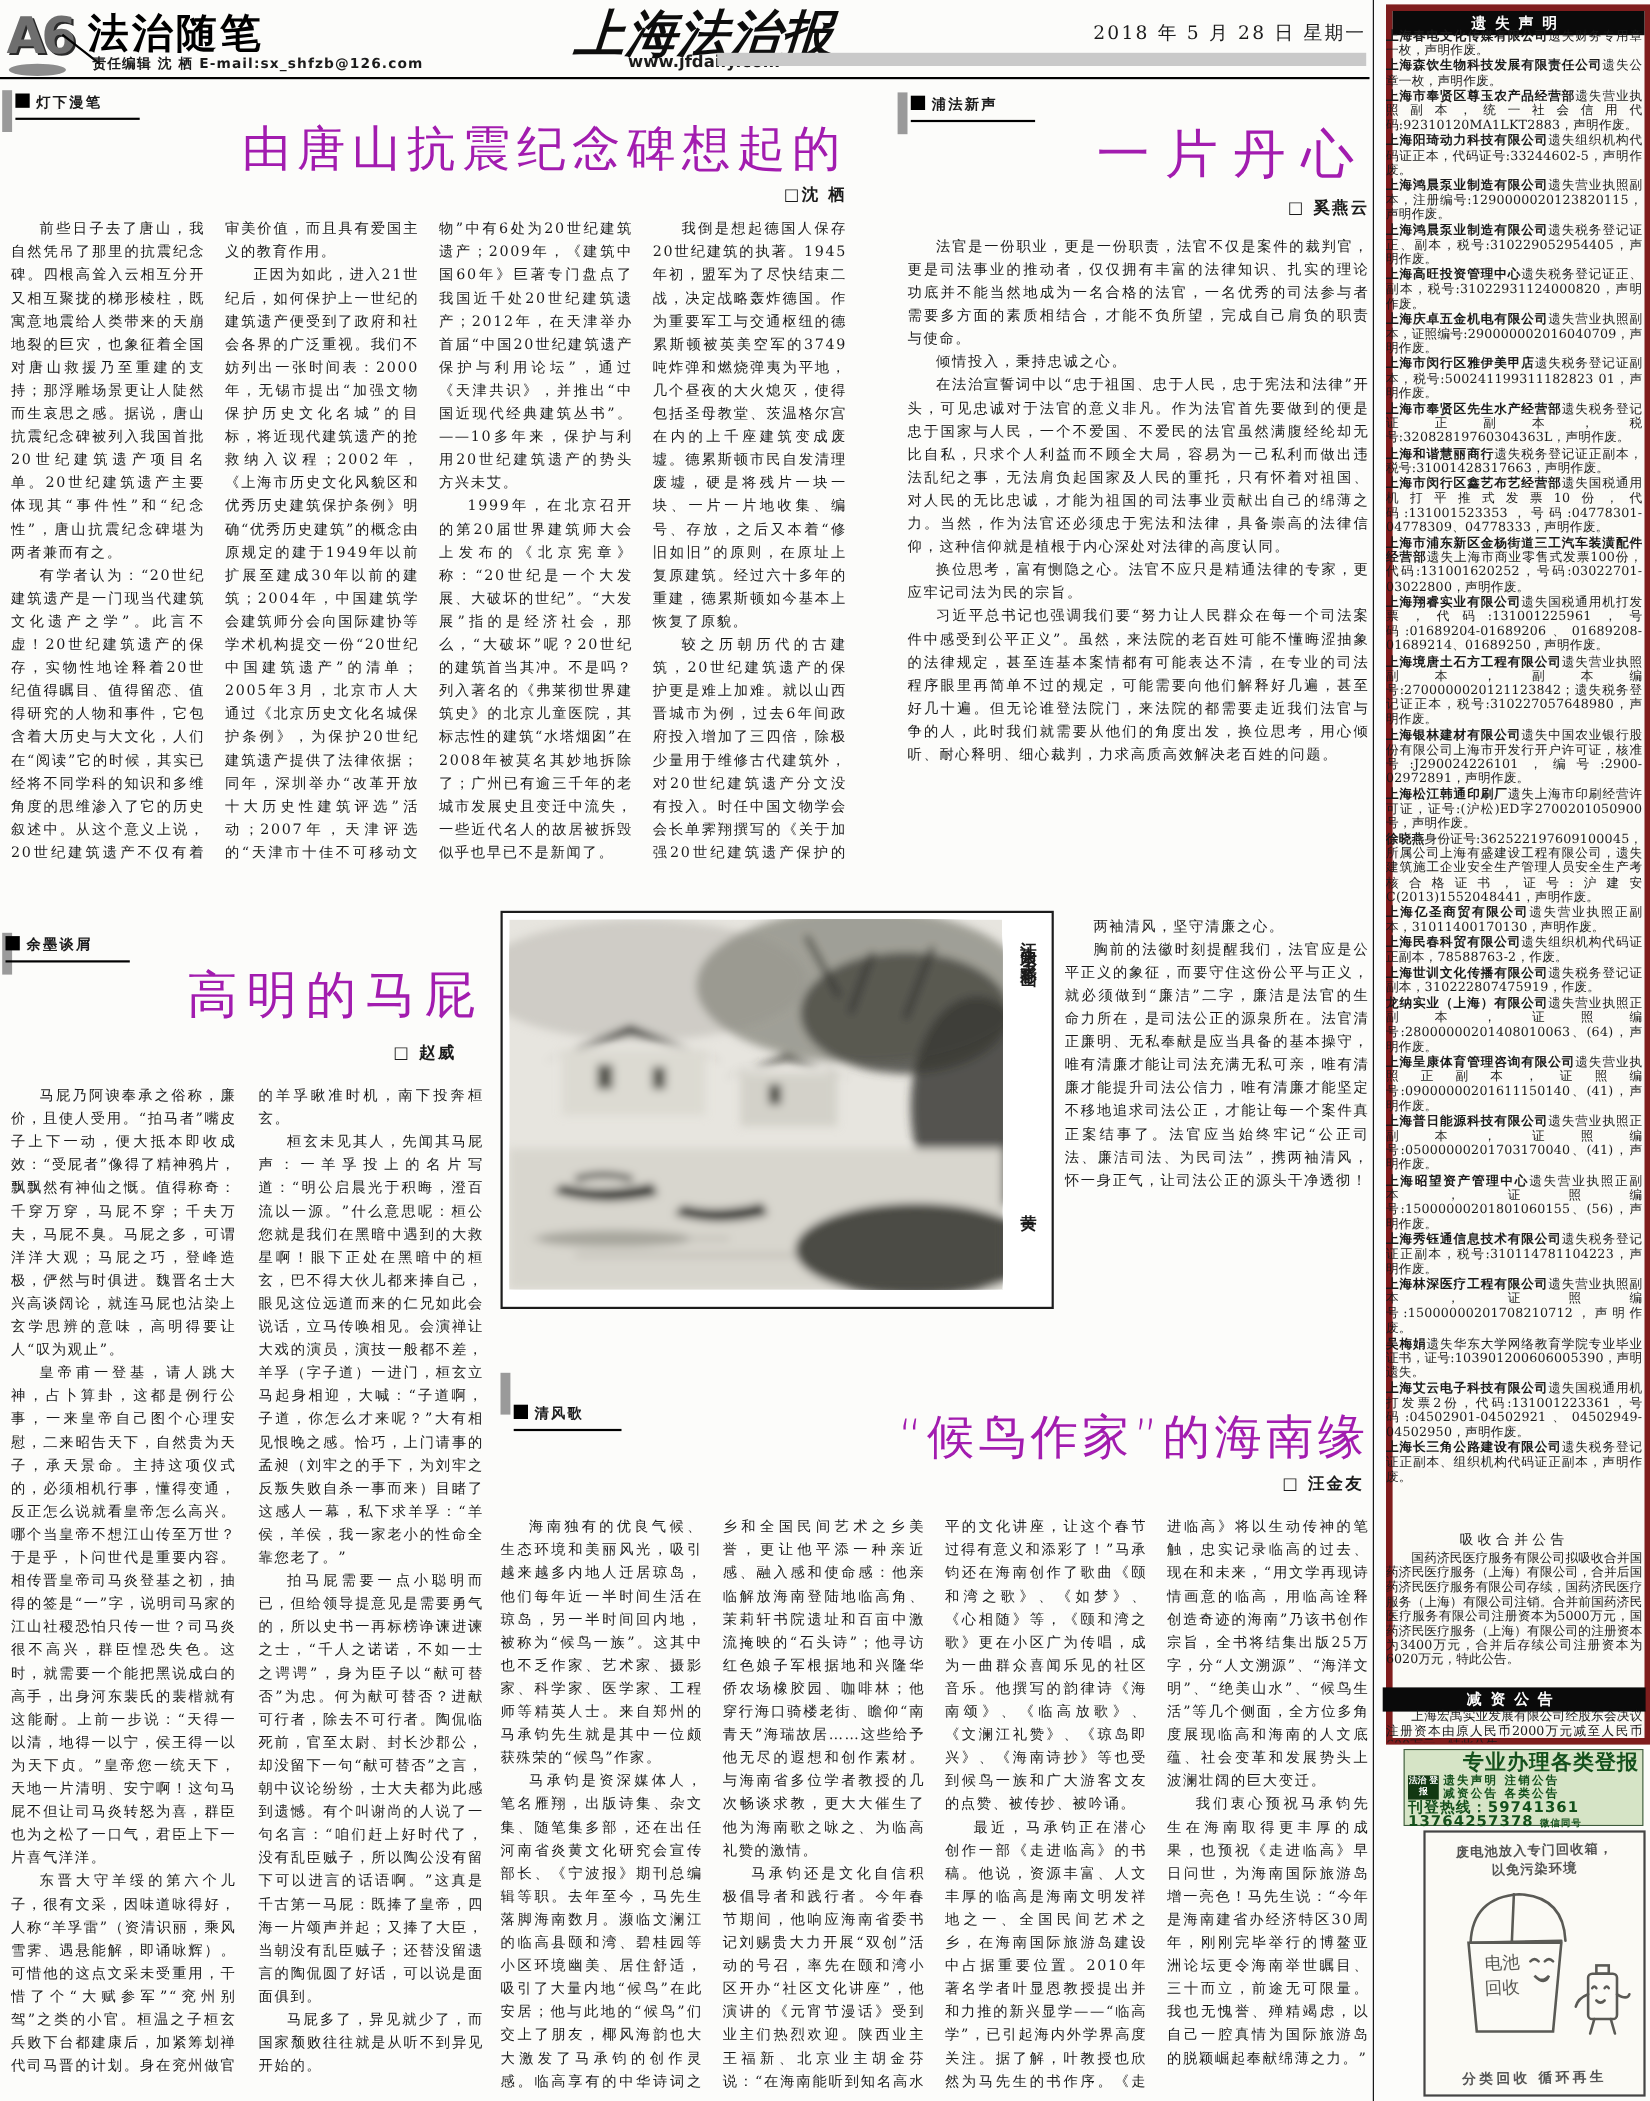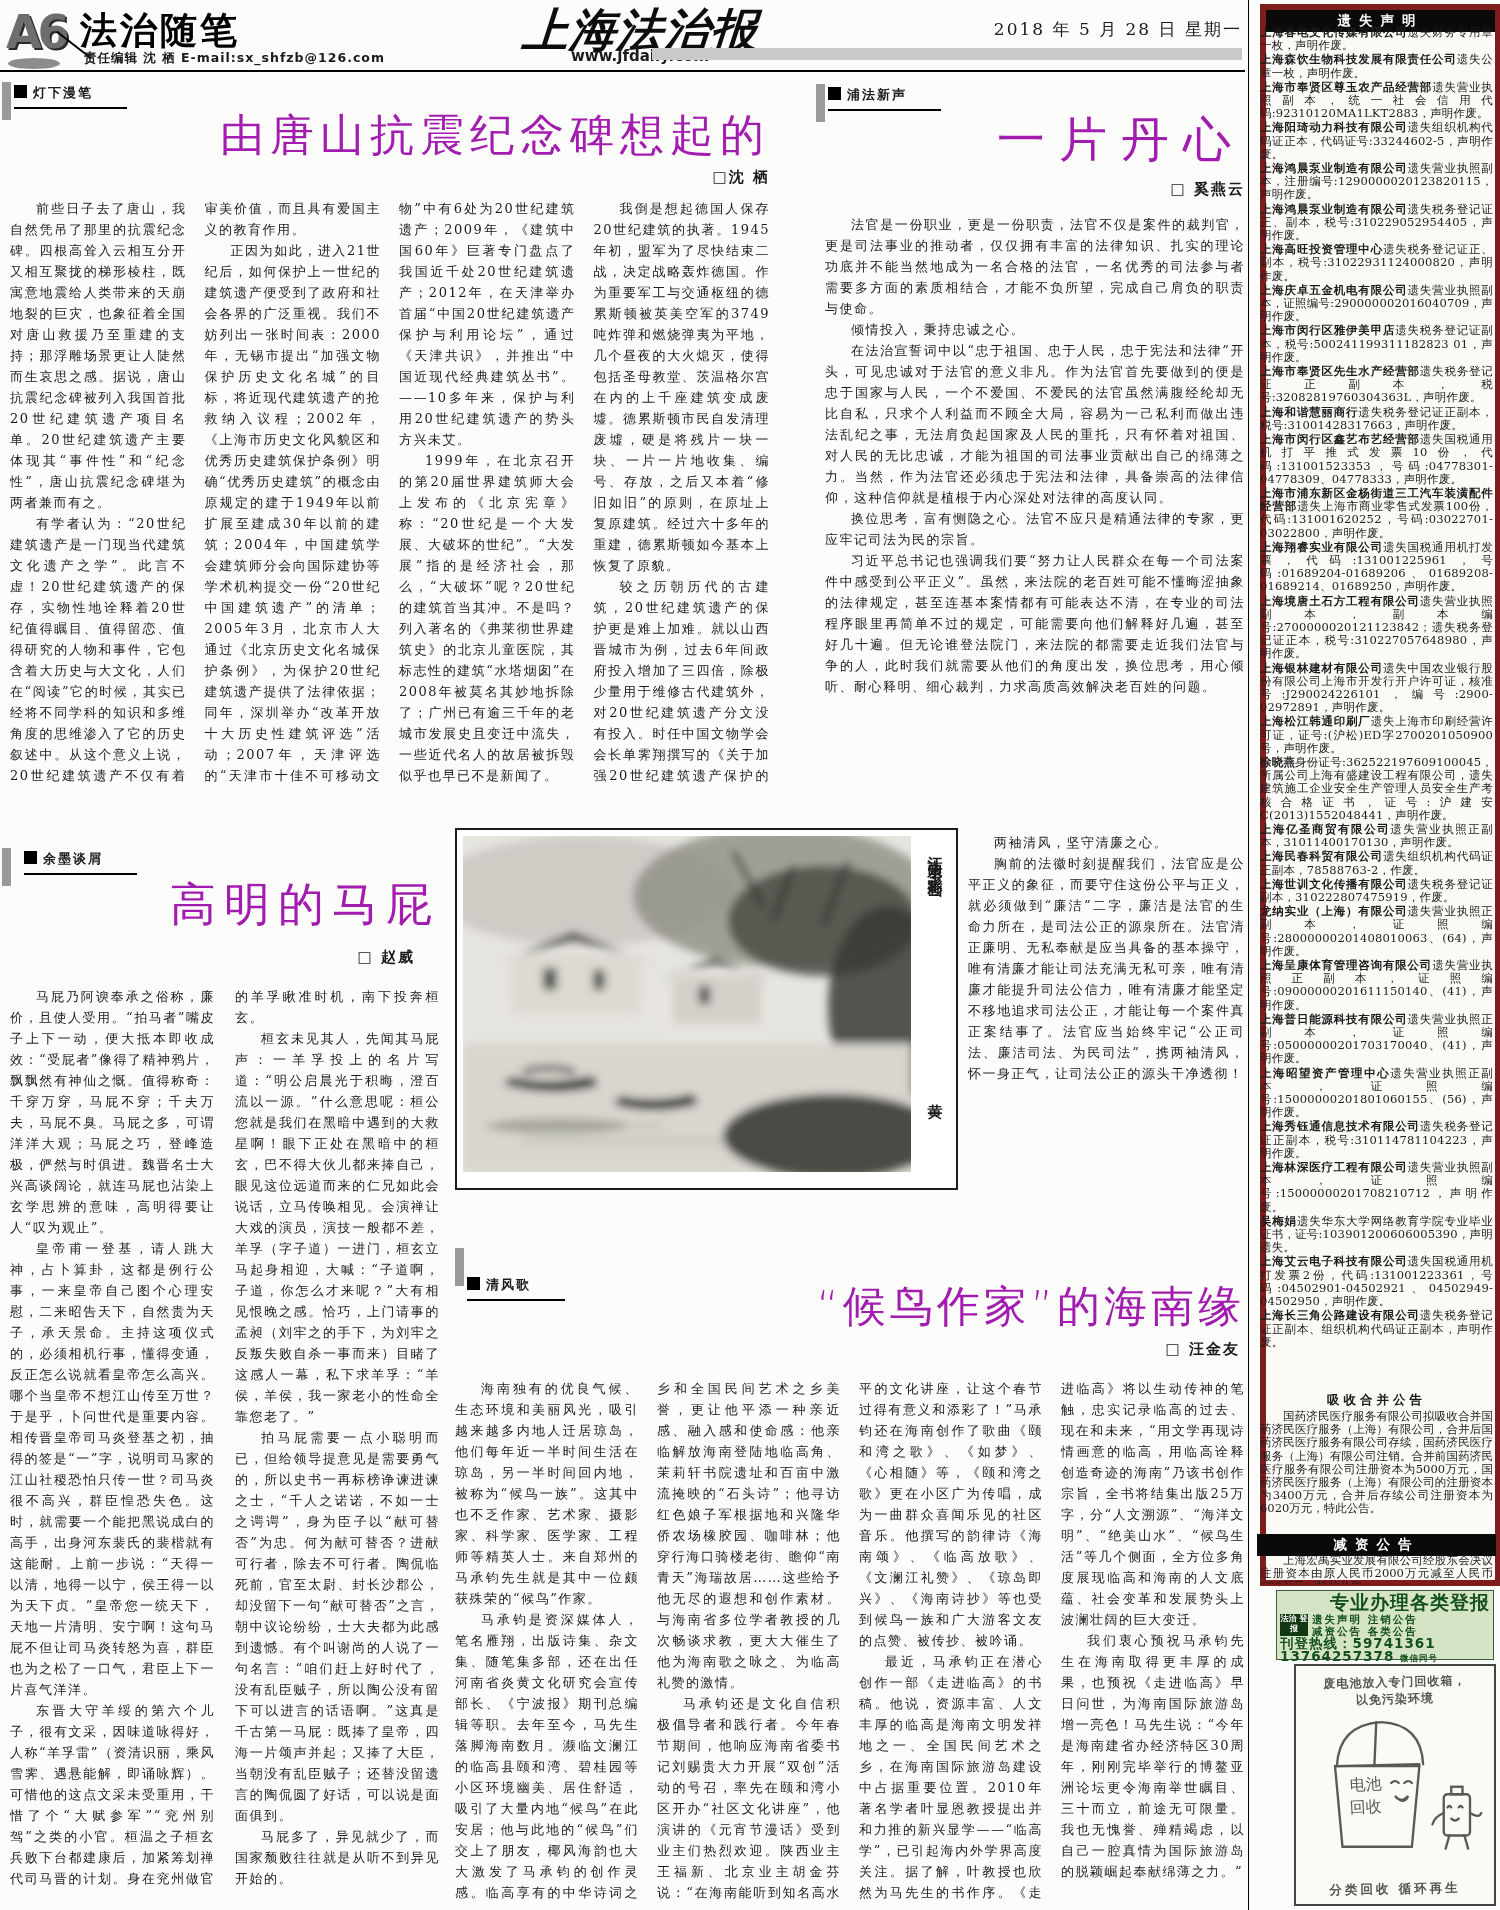--- a/index.html
+++ b/index.html
@@ -49,21 +49,21 @@
   
   .side-rule{left:1248px;top:0;width:1px;height:1910px;background:#000}
   .sb-box{left:1260px;top:4px;width:241px;height:1582px;border:6px solid #7f1d1d;box-sizing:border-box;background:#fbfaf6}
   .sb-hdr{background:#0a0a0a;color:#fff;text-align:center;font-weight:bold;font-size:13.5px;
     letter-spacing:8px;padding:2px 0}
   .ads{position:absolute;left:1260px;top:26px;width:233px;height:1364px;overflow:hidden}
   .ad{margin:0 0 1px;font-size:11.5px;line-height:13.2px;text-align:justify;letter-spacing:.2px;
     font-family:"DejaVu Serif",serif}
   .ad b{font-weight:bold}
   .ad span{}
-  .merge-hdr{left:1260px;top:1392px;width:233px;text-align:center;font-weight:700;font-size:12.5px;letter-spacing:4px}
+  .merge-hdr{left:1260px;top:1392px;width:233px;text-align:center;font-weight:400;font-size:12.5px;letter-spacing:4px}
   .merge-txt{left:1260px;top:1410px;width:233px;height:120px;font-size:11.5px;line-height:13.2px;
     text-align:justify;font-family:"DejaVu Serif",serif;overflow:hidden;text-indent:2em}
   .reduce-hdr{left:1257px;top:1534px;width:239px}
   .reduce-txt{left:1260px;top:1554px;width:233px;height:30px;font-size:11.5px;line-height:13.2px;
     text-align:justify;font-family:"DejaVu Serif",serif;overflow:hidden;text-indent:2em}
   
   .svc{left:1276px;top:1590px;width:218px;height:70px;background:#d6e4c6;border:1px solid #3c5a3c;
     box-sizing:border-box;color:#14501c;padding:1px 3px}
   .svc-title{font-size:19px;font-weight:900;letter-spacing:1px;text-align:right;line-height:21px}
   .svc-row{display:flex;align-items:center;gap:4px;height:24px}
@@ -157,21 +157,21 @@
       </g>
     </svg>
     <div class="paint-caption">
       <div class="vtext cap-title">江南水乡（水彩画）</div>
       <div class="vtext cap-artist">黄 一</div>
     </div>
   </div>
 </div>
 
 <div class="abs kbar" style="left:2px;top:848px"></div>
-<div class="abs kicker" style="left:24px;top:850px">余墨谈屑</div>
+<div class="abs kicker" style="left:5px;top:850px">余墨谈屑</div>
 <div class="abs headline" style="left:10px;top:874px;width:430px;font-size:46px;letter-spacing:8px">高明的马屁</div>
 <div class="abs byline" style="left:200px;top:948px;width:215px">□ 赵威</div>
 <div class="abs bodytext cols2" style="left:10px;top:986px;width:430px;height:918px">
     <p class="para">马屁乃阿谀奉承之俗称，廉价，且使人受用。“拍马者”嘴皮子上下一动，便大抵本即收成效：“受屁者”像得了精神鸦片，飘飘然有神仙之慨。值得称奇：千穿万穿，马屁不穿；千夫万夫，马屁不臭。马屁之多，可谓洋洋大观；马屁之巧，登峰造极，俨然与时俱进。魏晋名士大兴高谈阔论，就连马屁也沾染上玄学思辨的意味，高明得要让人“叹为观止”。</p>
     <p class="para">皇帝甫一登基，请人跳大神，占卜算卦，这都是例行公事，一来皇帝自己图个心理安慰，二来昭告天下，自然贵为天子，承天景命。主持这项仪式的，必须相机行事，懂得变通，反正怎么说就看皇帝怎么高兴。哪个当皇帝不想江山传至万世？于是乎，卜问世代是重要内容。相传晋皇帝司马炎登基之初，抽得的签是“一”字，说明司马家的江山社稷恐怕只传一世？司马炎很不高兴，群臣惶恐失色。这时，就需要一个能把黑说成白的高手，出身河东裴氏的裴楷就有这能耐。上前一步说：“天得一以清，地得一以宁，侯王得一以为天下贞。”皇帝您一统天下，天地一片清明、安宁啊！这句马屁不但让司马炎转怒为喜，群臣也为之松了一口气，君臣上下一片喜气洋洋。</p>
     <p class="para">东晋大守羊绥的第六个儿子，很有文采，因味道咏得好，人称“羊孚雷”（资清识丽，乘风雪霁、遇悬能解，即诵咏辉）。可惜他的这点文采未受重用，干惜了个“大赋参军”“兖州别驾”之类的小官。桓温之子桓玄兵败下台都建康后，加紧筹划禅代司马晋的计划。身在兖州做官的羊孚瞅准时机，南下投奔桓玄。</p>
     <p class="para">桓玄未见其人，先闻其马屁声：一羊孚投上的名片写道：“明公启晨光于积晦，澄百流以一源。”什么意思呢：桓公您就是我们在黑暗中遇到的大救星啊！眼下正处在黑暗中的桓玄，巴不得大伙儿都来捧自己，眼见这位远道而来的仁兄如此会说话，立马传唤相见。会演禅让大戏的演员，演技一般都不差，羊孚（字子道）一进门，桓玄立马起身相迎，大喊：“子道啊，子道，你怎么才来呢？”大有相见恨晚之感。恰巧，上门请事的孟昶（刘牢之的手下，为刘牢之反叛失败自杀一事而来）目睹了这感人一幕，私下求羊孚：“羊侯，羊侯，我一家老小的性命全靠您老了。”</p>
     <p class="para">拍马屁需要一点小聪明而已，但给领导提意见是需要勇气的，所以史书一再标榜诤谏进谏之士，“千人之诺诺，不如一士之谔谔”，身为臣子以“献可替否”为忠。何为献可替否？进献可行者，除去不可行者。陶侃临死前，官至太尉、封长沙郡公，却没留下一句“献可替否”之言，朝中议论纷纷，士大夫都为此感到遗憾。有个叫谢尚的人说了一句名言：“咱们赶上好时代了，没有乱臣贼子，所以陶公没有留下可以进言的话语啊。”这真是千古第一马屁：既捧了皇帝，四海一片颂声并起；又捧了大臣，当朝没有乱臣贼子；还替没留遗言的陶侃圆了好话，可以说是面面俱到。</p>
     <p class="para">马屁多了，异见就少了，而国家颓败往往就是从听不到异见开始的。</p>
   </div>

